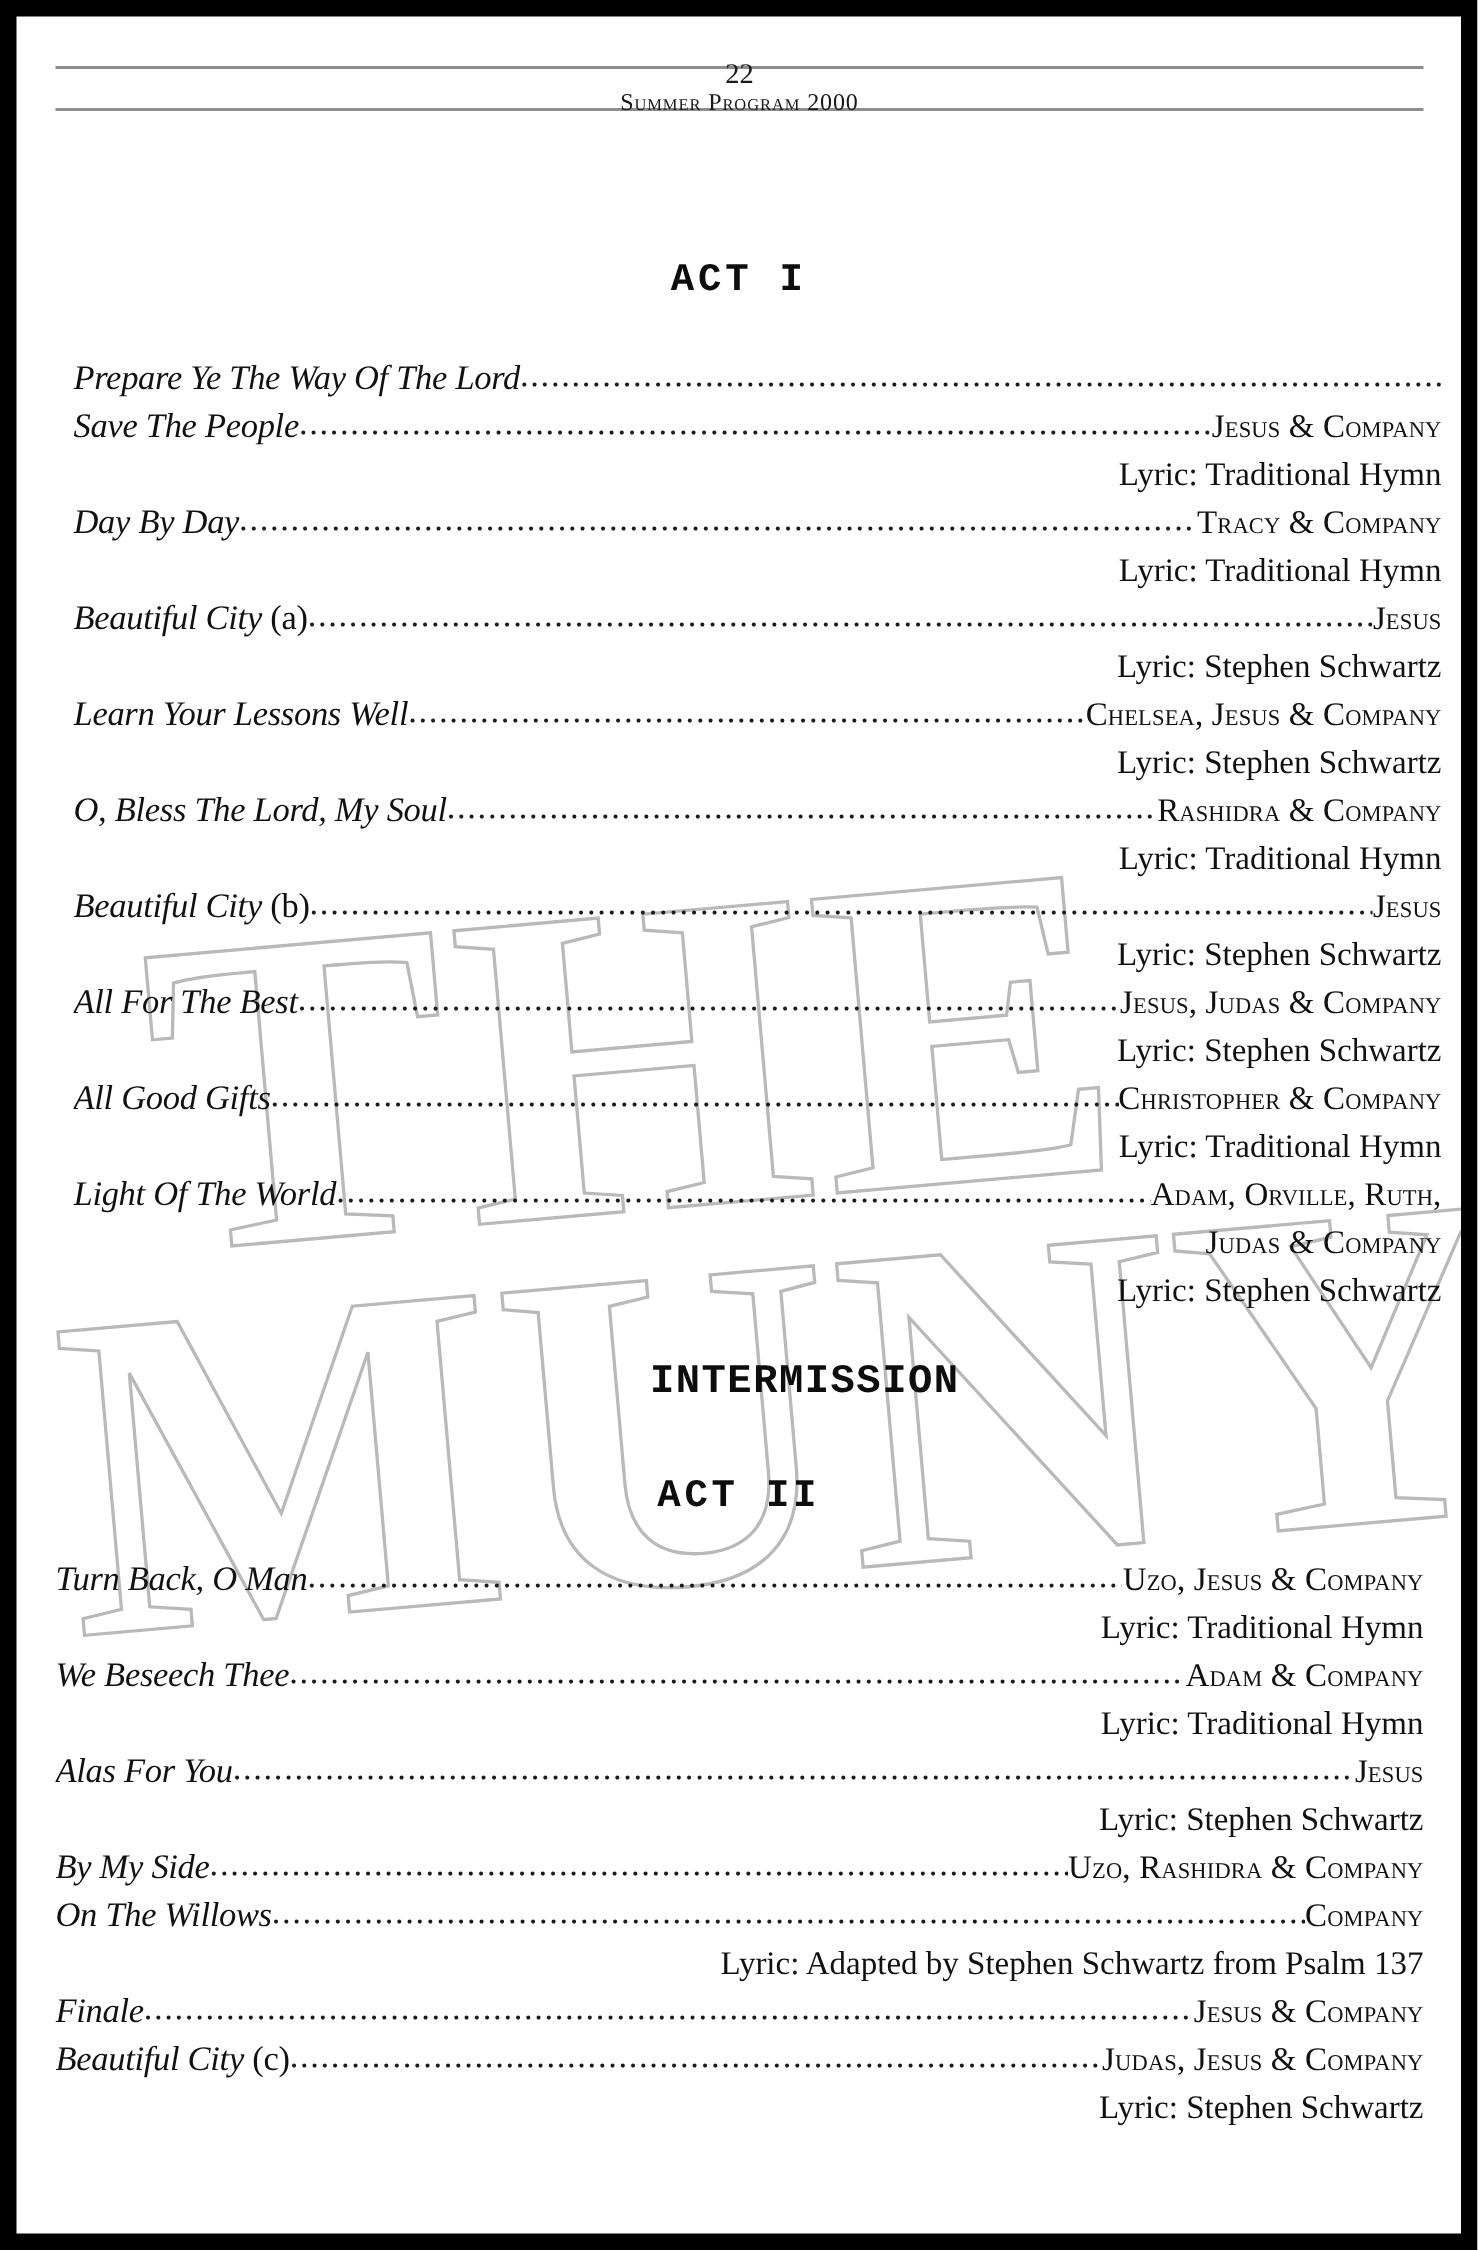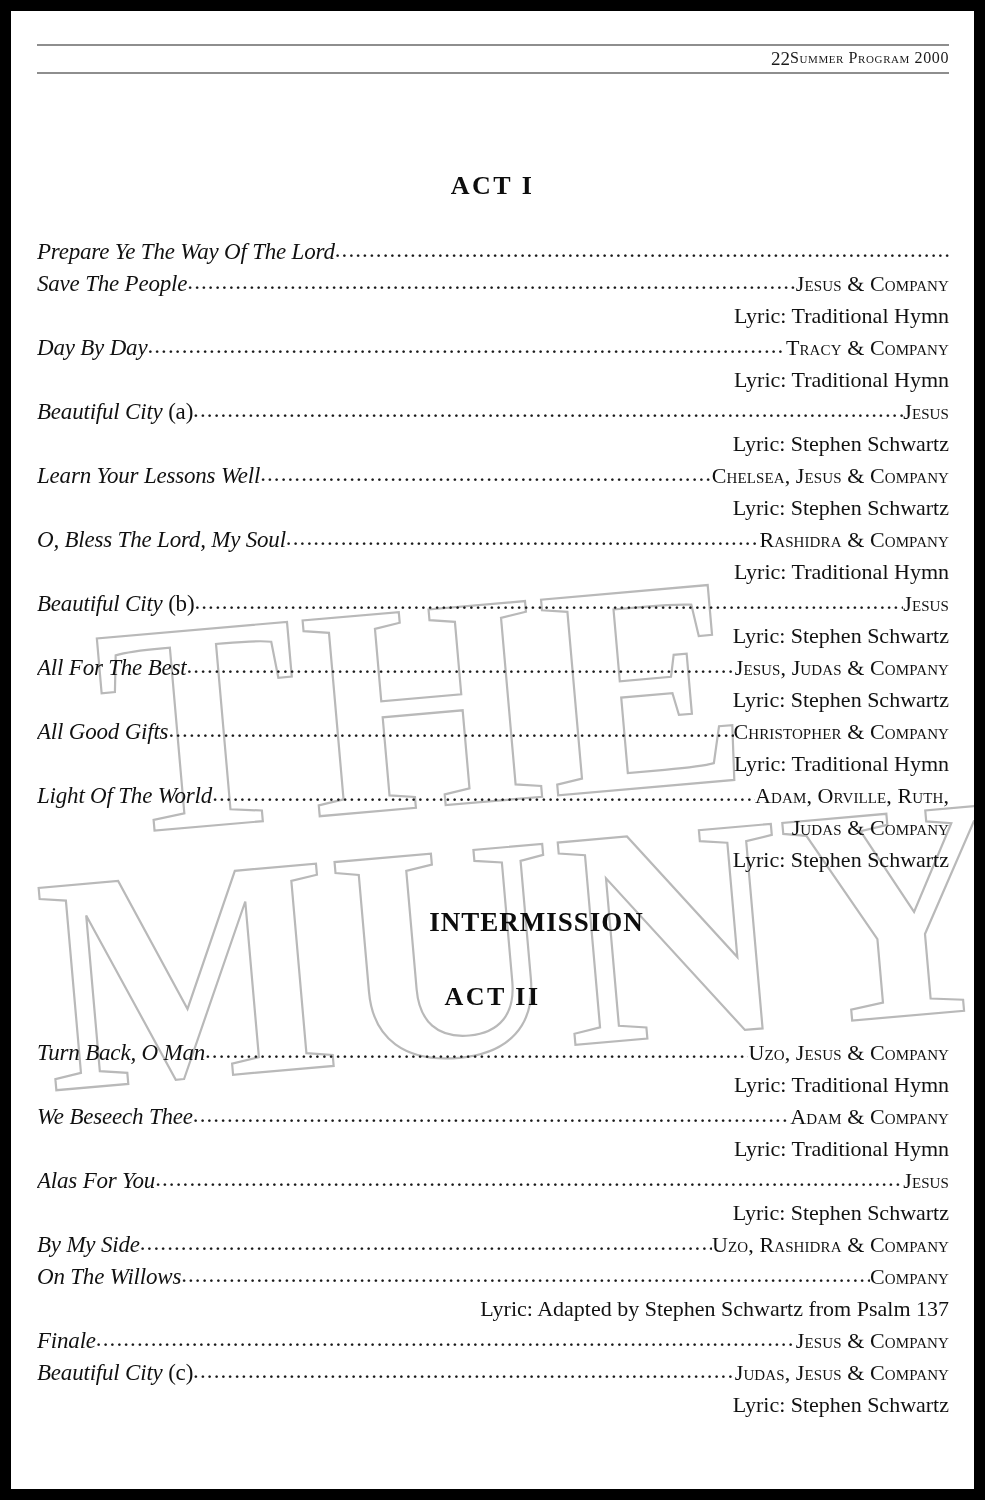--- a/index.html
+++ b/index.html
@@ -61,21 +61,22 @@
   .runhead {
     position: absolute;
     left: 26px;
     top: 33px;
     width: 912px;
     border-top: 2px solid #8e8e8e;
     border-bottom: 2px solid #8e8e8e;
     height: 26px;
     display: flex;
     align-items: center;
-    justify-content: flex-end;
+    justify-content: center;
+    flex-direction: column;
   }
   .runhead .pageno {
     font-size: 19px;
     color: #1a1a1a;
     line-height: 1;
     padding-bottom: 2px;
   }
   .runhead .progtitle {
     font-size: 16px;
     color: #1a1a1a;
@@ -98,33 +99,34 @@
   }
   .act-heading {
     position: absolute;
     left: 0;
     width: 963px;
     text-align: center;
     font-size: 26px;
     font-weight: bold;
     color: #0d0d0d;
     letter-spacing: 2.5px;
+    font-family: Liberation Mono, monospace;
   }
   #heading-musical-numbers { top: 90px; }
   #heading-act-1 { top: 160px; }
   #heading-intermission { top: 896px; font-size: 27px; letter-spacing: 1px; padding-left: 44px;}
   #heading-act-2 { top: 971px; }
 
   
   .song-block {
     position: absolute;
     left: 26px;
     width: 912px;
   }
-  #songs-act-1 { top: 228px; }
+  #songs-act-1 { top: 228px; margin-left: 12px; }
   #songs-act-2 { top: 1029px; }
 
   .song-row {
     display: flex;
     align-items: baseline;
     width: 100%;
     height: 32px;
     overflow: hidden;
   }
 

